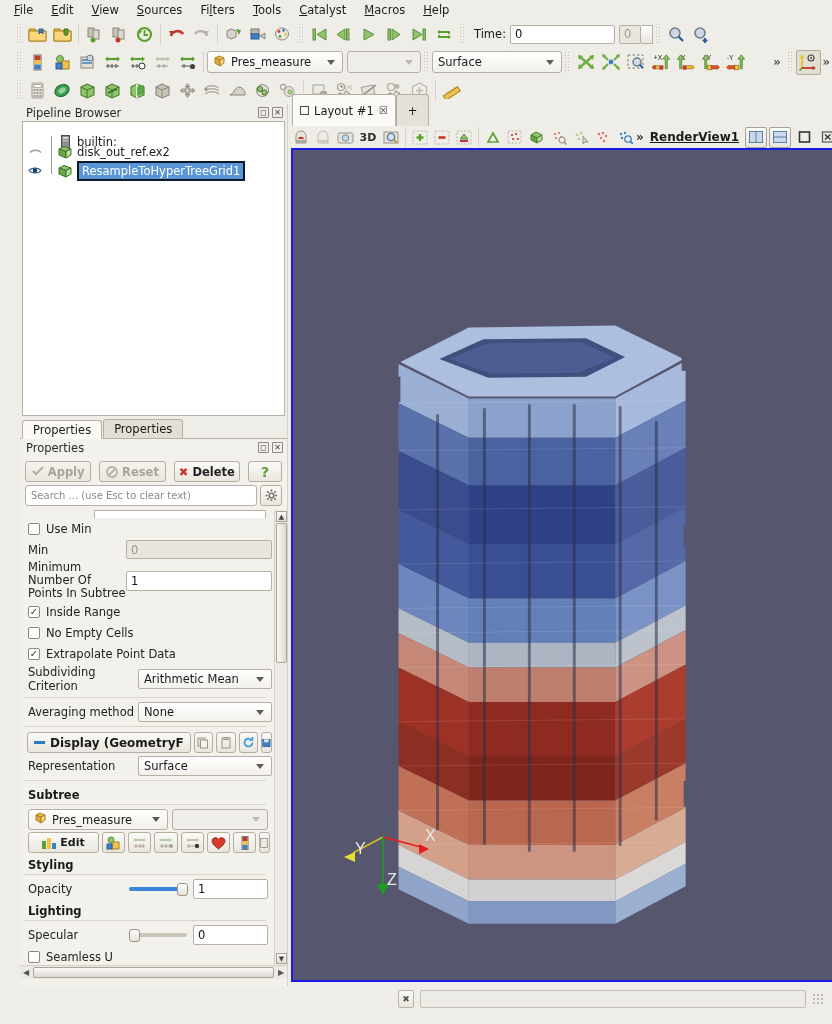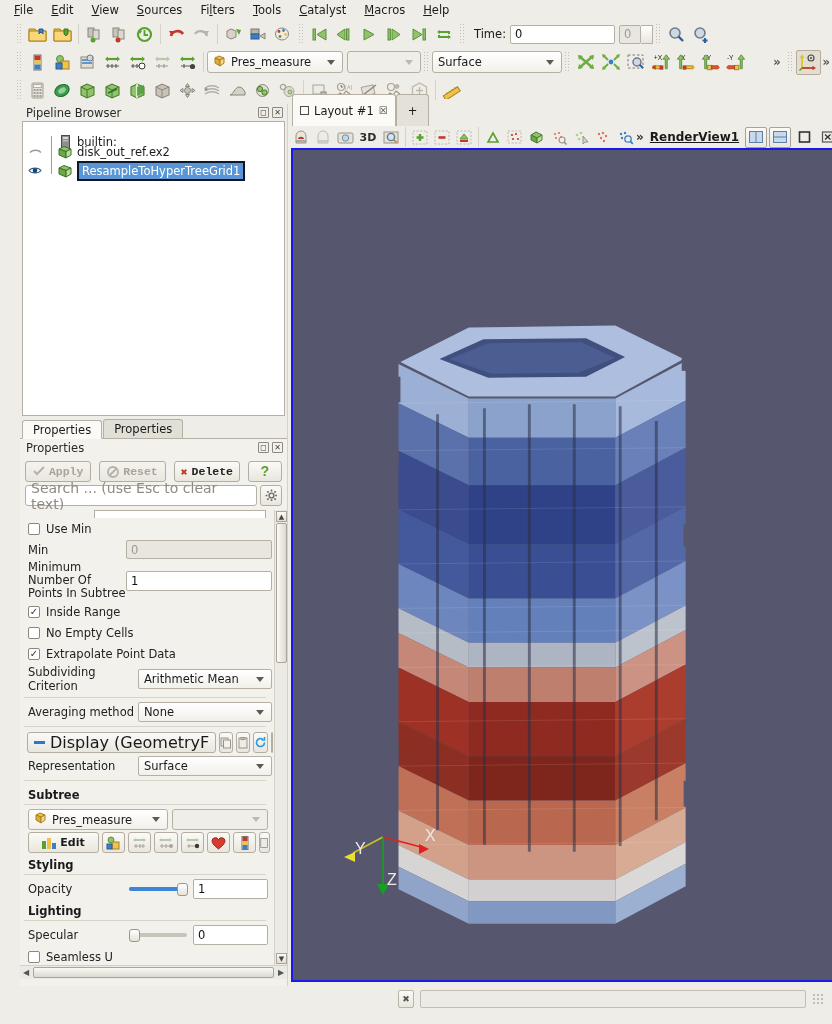--- a/index.html
+++ b/index.html
@@ -78,31 +78,31 @@
              background: #9b9b9b; }
 
   
   .tabs { display: flex; height: 20px; align-items: flex-end; padding-left: 2px;
           background: #efedE7; }
   .tab { height: 19px; padding: 0 10px; font-size: 11.5px; display: flex;
          align-items: center; border: 1px solid #b6b0a4; border-bottom: none;
          border-radius: 3px 3px 0 0; background: #e2dfd7; margin-right: 1px; }
   .tab.active { background: #fbfaf7; border-bottom: 1px solid #fbfaf7;
          position: relative; top: 1px; }
-  .props-btnrow { display: flex; gap: 8px; padding: 5px 5px 3px 5px; font-family: Liberation Mono, monospace; }
+  .props-btnrow { display: flex; gap: 8px; padding: 5px 5px 3px 5px; }
   .pbtn { height: 21px; flex: 1; border: 1px solid #b4aea2; border-radius: 3px;
           background: linear-gradient(#fbfaf7,#e9e6de);
           display: flex; align-items: center; justify-content: center;
           font-size: 11.5px; gap: 4px; font-weight: bold; color: #222; }
   .pbtn.disabled { color: #a9a49b; background: linear-gradient(#f5f3ee,#eae7df); }
   .pbtn.help { flex: 0 0 34px; color: #5e9c34; font-weight: bold; font-size: 14px;}
   .search-row { display: flex; gap: 3px; padding: 0 5px 4px 5px; align-items: center; }
   .search-box { flex: 1; height: 21px; background: #fff; border: 1px solid #b6b0a4;
                 border-radius: 3px; display: flex; align-items: center; padding: 0 5px;
-                color: #8e8a83; font-size: 14px; }
+                color: #8e8a83; font-size: 10px; }
   .gear-btn { width: 22px; height: 21px; border: 1px solid #b4aea2; border-radius: 3px;
               background: linear-gradient(#fbfaf7,#e9e6de); display:flex;
               align-items:center; justify-content:center; }
 
   .props-scrollarea { position: relative; height: 455px; overflow: hidden;
                       background: #f3f1ec; margin-left: 2px; }
   .prow { display: flex; align-items: center; min-height: 21px; padding: 1px 0 1px 6px; }
   .plabel { font-size: 11.5px; color: #222; }
   .pval { flex: 1; }
   .chk { width: 12px; height: 12px; border: 1px solid #8c877e; background: #fff;
@@ -764,21 +764,21 @@
                 <span>None</span>
                 <span class="arrow"></span>
               </span>
             </div>
             <div class="hr"></div>
 
             <div style="display:flex;align-items:center;gap:3px;padding:2px 0 2px 5px">
               <div style="display:flex;align-items:center;gap:5px;border:1px solid #b4aea2;border-radius:3px;
                           background:linear-gradient(#fbfaf7,#e9e6de);height:21px;padding:0 6px;">
                 <span style="display:inline-block;width:11px;height:3px;background:#2a78c8"></span>
-                <span style="font-weight:normal;font-size:16px;white-space:nowrap">Display (GeometryF</span>
+                <span style="font-weight:bold;font-size:12px;white-space:nowrap">Display (GeometryF</span>
               </div>
               <div class="gear-btn">
                 <svg width="12" height="12" viewBox="0 0 12 12">
                     <rect x="1" y="1" width="7" height="8" fill="#e8e4dc" stroke="#9a958b"></rect>
                     <rect x="3.5" y="3" width="7" height="8" fill="#f4f1ea" stroke="#9a958b"></rect>
                   </svg>
               </div>
               <div class="gear-btn">
                 <svg width="12" height="12" viewBox="0 0 12 12">
                     <rect x="2" y="1" width="8" height="10" fill="#efece4" stroke="#9a958b"></rect>

